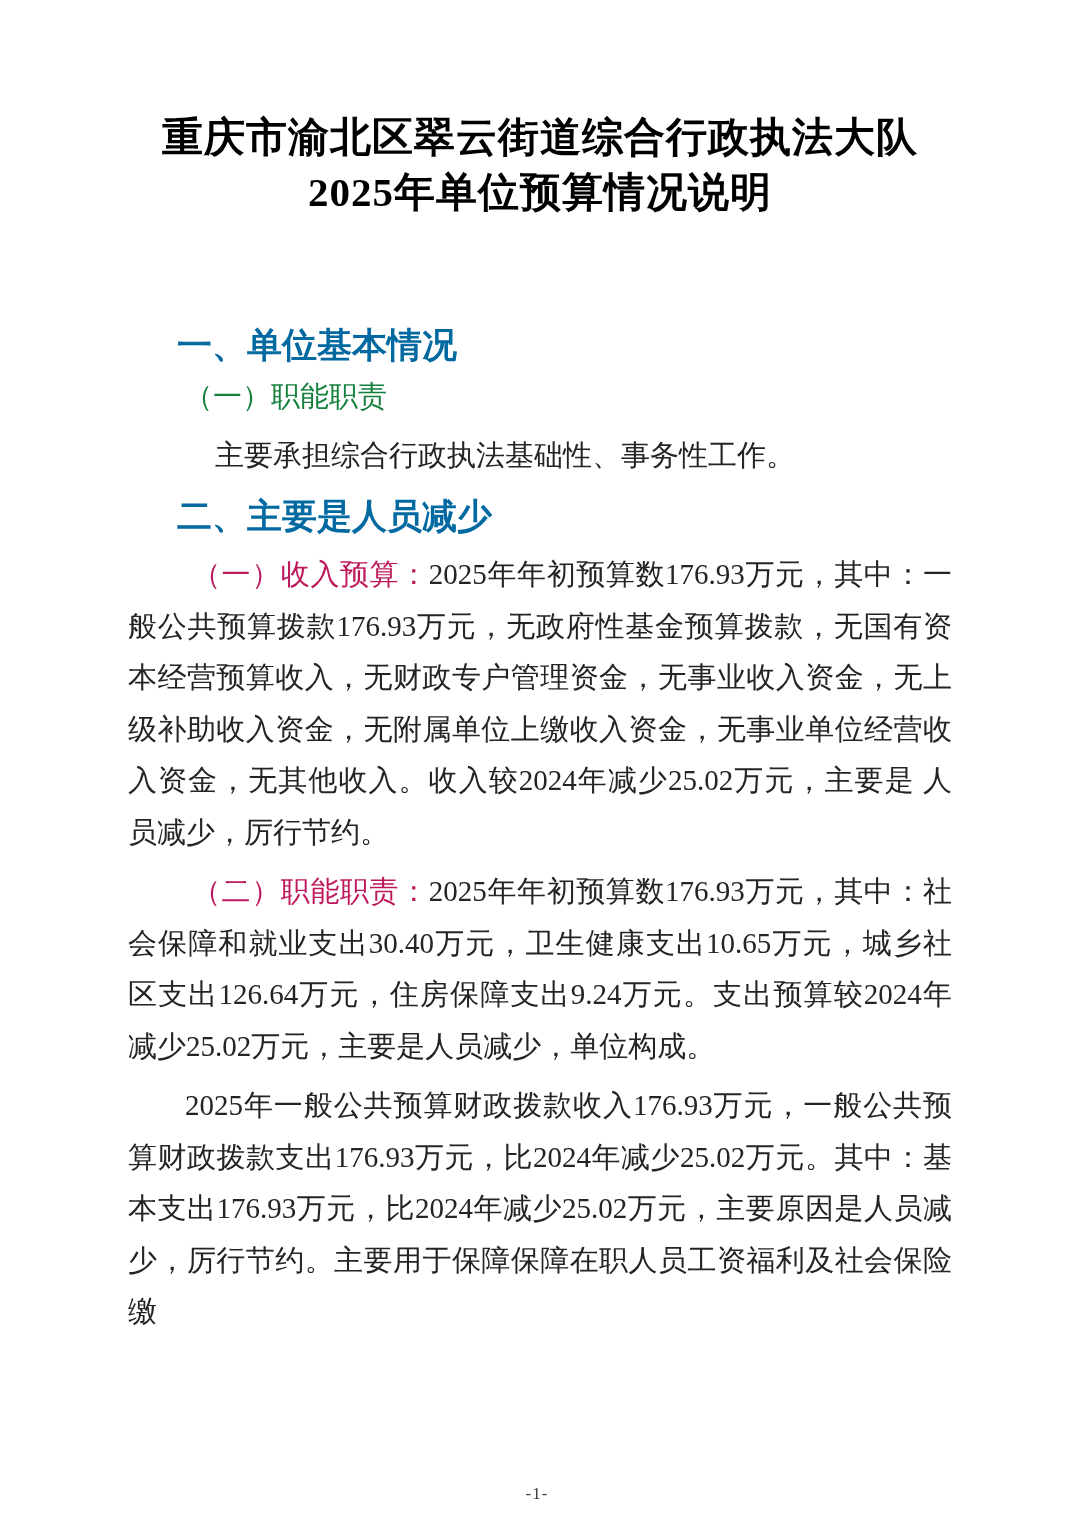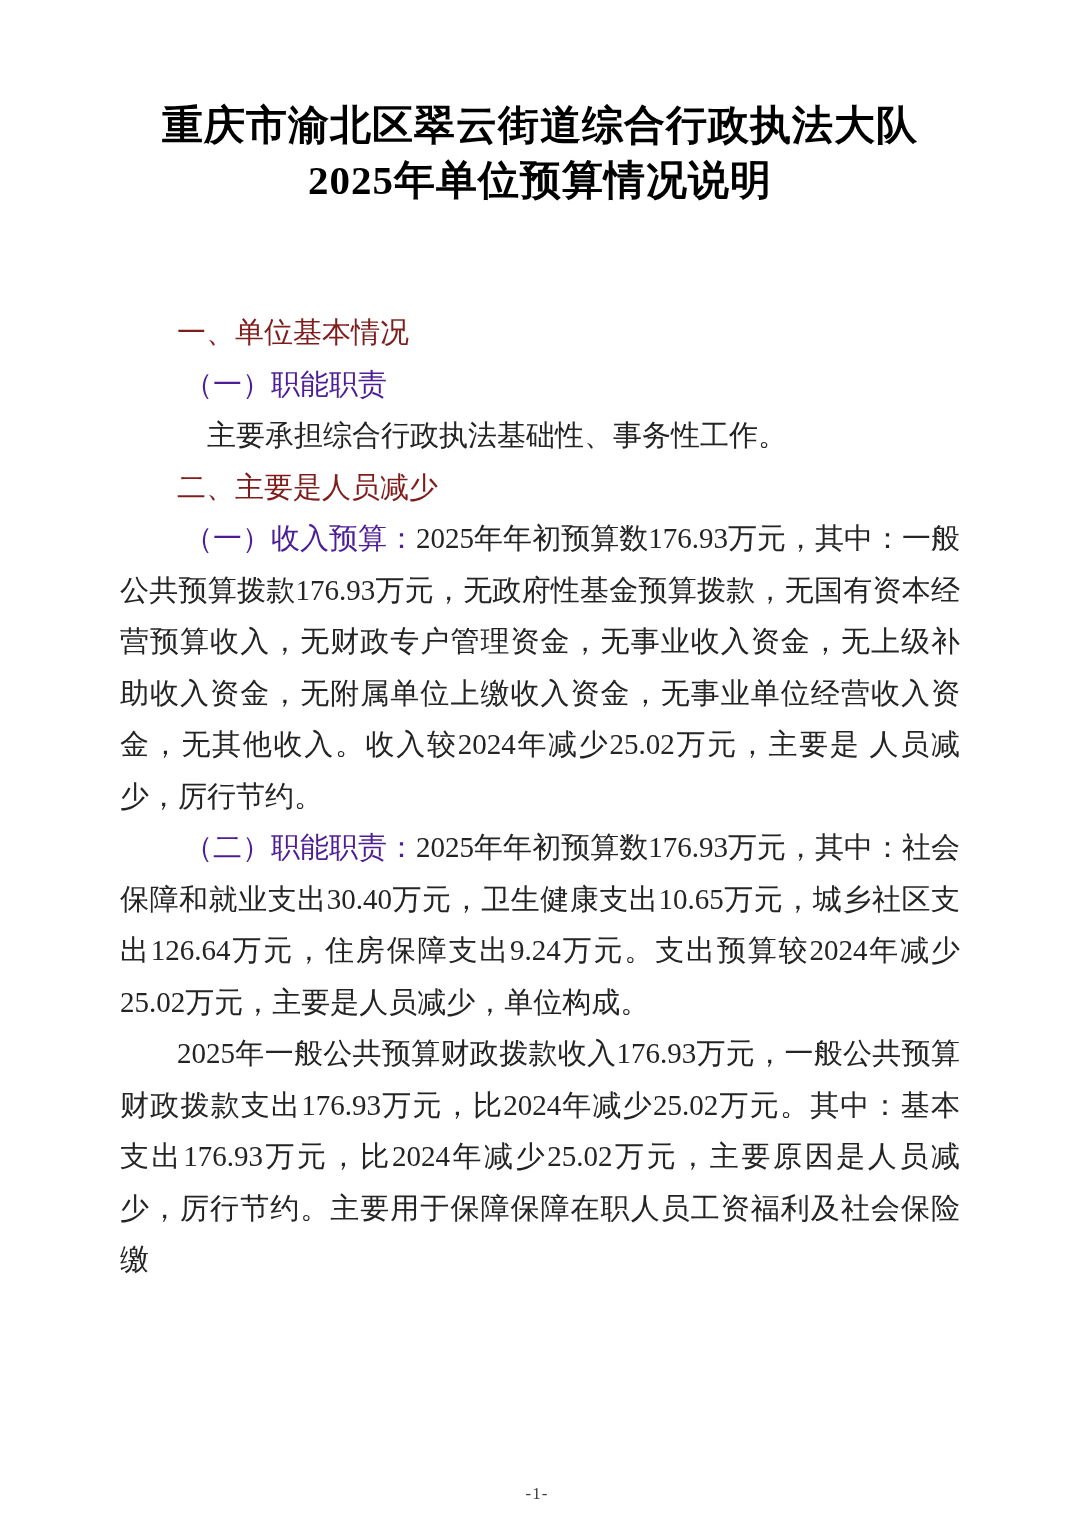--- a/index.html
+++ b/index.html
@@ -13,65 +13,65 @@
     height: 1520px;
     margin: 0 auto;
     background: #ffffff;
     overflow: hidden;
     font-family: "Liberation Serif", "DejaVu Serif", serif;
     color: #1d1d1d;
   }
   .content {
     position: absolute;
     left: 120px;
-    top: 0;
+    top: 12px;
     width: 840px;
   }
   .doc-title {
     margin-top: 98px;
     text-align: center;
     font-size: 41px;
     line-height: 55px;
     font-weight: bold;
     color: #000000;
     letter-spacing: 1px;
   }
   .doc-body {
     margin-top: 99px;
     font-size: 29px;
     line-height: 51.5px;
   }
   .h1 {
     margin: 0;
     font-family: "Liberation Sans", "DejaVu Sans", sans-serif;
-    font-weight: normal;
-    font-size: 29px;
+    font-weight: bold;
+    font-size: 35px;
     line-height: 51.5px;
     text-indent: 57px;
-    color: #7f1d1d;
+    color: #0369a1;
   }
   .h2 {
     margin: 0;
     font-weight: normal;
     font-size: 29px;
     line-height: 51.5px;
     text-indent: 64px;
-    color: #4c1d95;
+    color: #15803d;
   }
   .para {
-    margin: 0;
+    margin: 8px;
     text-align: justify;
     text-justify: inter-ideograph;
     color: #242424;
   }
   .ind-body { text-indent: 87px; }
   .ind-lead { text-indent: 64px; }
   .ind-two  { text-indent: 57px; }
   .lead {
-    color: #4c1d95;
+    color: #be185d;
   }
   .page-footer {
     position: absolute;
     left: 0;
     right: 0;
     bottom: 16px;
     text-align: center;
     font-size: 17px;
     letter-spacing: 1px;
     color: #3d3d3d;

